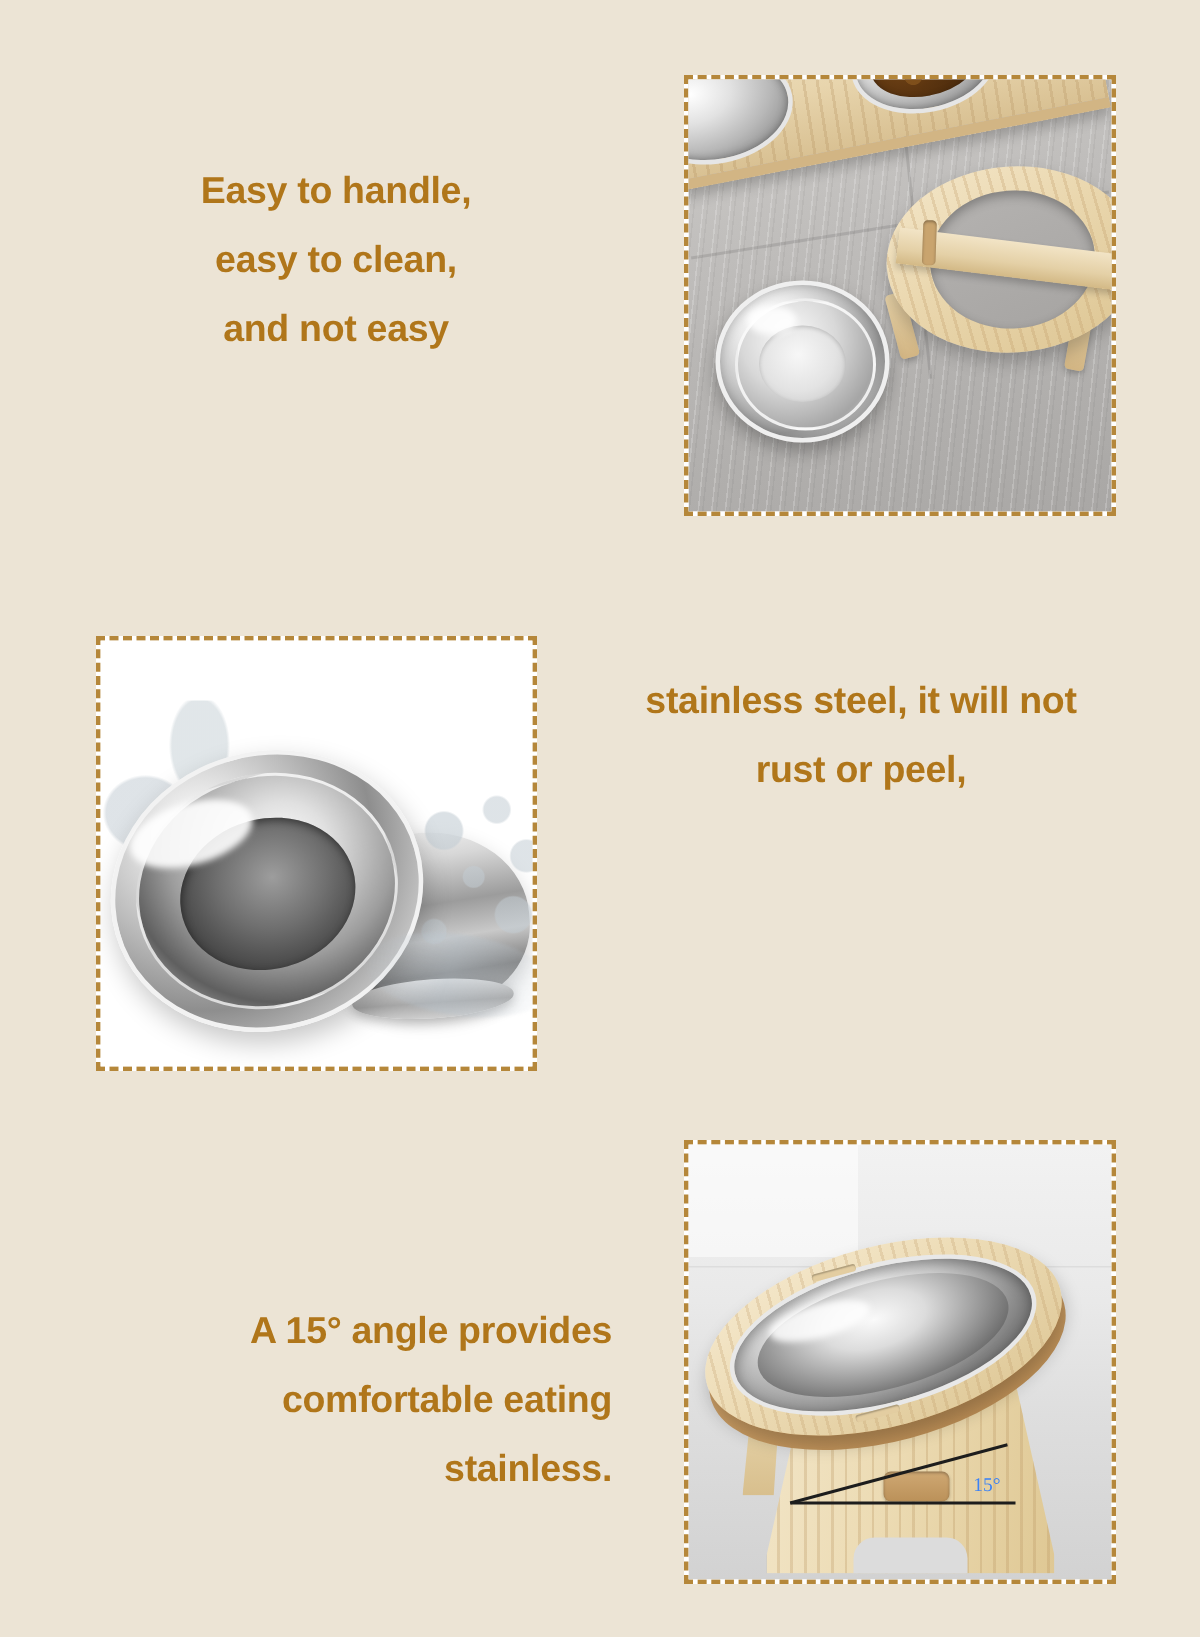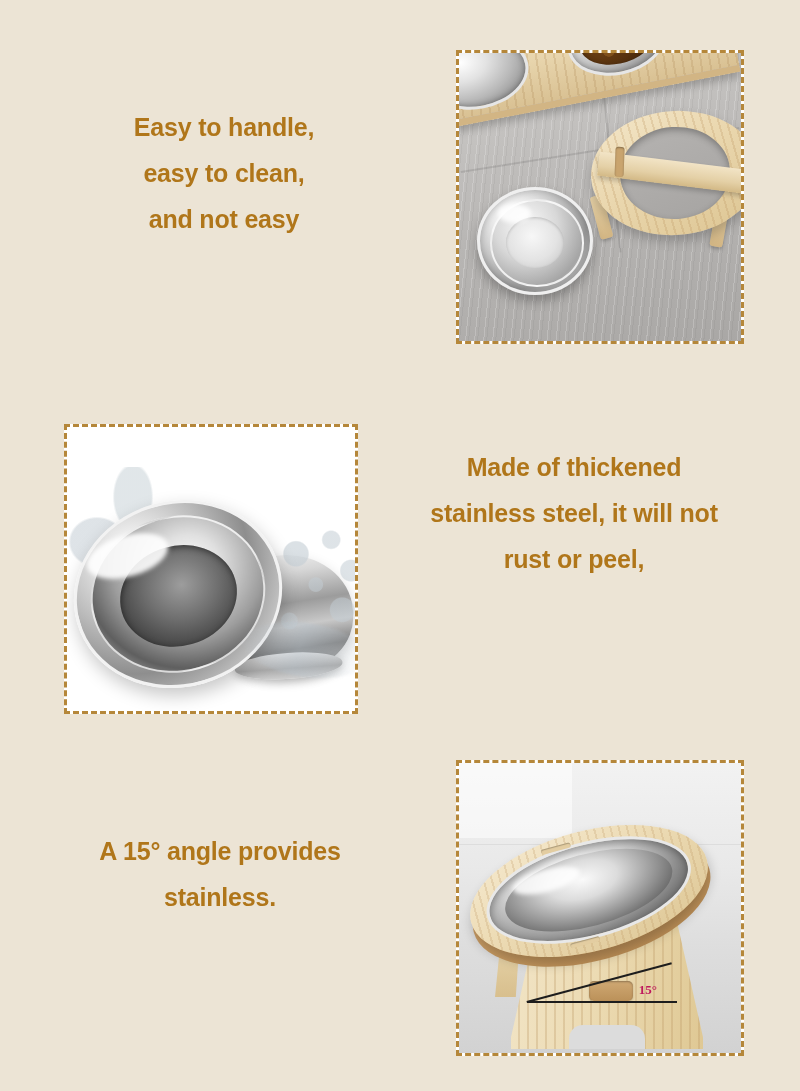--- a/index.html
+++ b/index.html
@@ -43,22 +43,23 @@
     top: 104px;
     width: 376px;
   }
   #text-stainless {
     left: 372px;
     top: 444px;
     width: 404px;
   }
   #text-angle {
     left: 32px;
-    top: 828px;
+    top: 864px;
     width: 376px;
+    text-align: right;
   }
 
   
   .photo-panel {
     position: absolute;
     border: 3px dashed #b5873a;
     box-sizing: border-box;
     overflow: hidden;
     background: #ffffff;
   }
@@ -562,27 +563,27 @@
     left: 0;
     bottom: 6px;
     width: 150px;
     height: 2px;
     background: #1d1d1d;
     transform-origin: left bottom;
     transform: rotate(-15deg);
   }
   .angle-label {
     position: absolute;
-    right: 20px;
+    right: 10px;
     bottom: 11px;
     font-family: "Liberation Serif", serif;
     font-size: 13px;
-    color: #be185d;
+    color: #3b82f6;
     white-space: nowrap;
-    font-weight: bold;
+    font-weight: normal;
   }
 </style>
 </head>
 <body>
 
 <div class="page">
 
   <div class="text-block" id="text-easy-handle">
     <span class="line">Easy to handle,</span>
     <span class="line">easy to clean,</span>
@@ -632,27 +633,27 @@
         <div class="outer"></div>
         <div class="mid"></div>
         <div class="deep"></div>
         <div class="shine"></div>
       </div>
       <div class="water-stream"></div>
     </div>
   </div>
 
   <div class="text-block" id="text-stainless">
-    <span class="line">Made of thickened</span>
     <span class="line">stainless steel, it will not</span>
     <span class="line">rust or peel,</span>
   </div>
 
   <div class="text-block" id="text-angle">
     <span class="line">A 15° angle provides</span>
+    <span class="line">comfortable eating</span>
     <span class="line">stainless.</span>
   </div>
 
   <div class="photo-panel" id="panel-tilted-stand">
     <div class="photo-inner">
       <div class="studio-bg">
         <div class="wallbox"></div>
         <div class="wallline"></div>
       </div>
 

